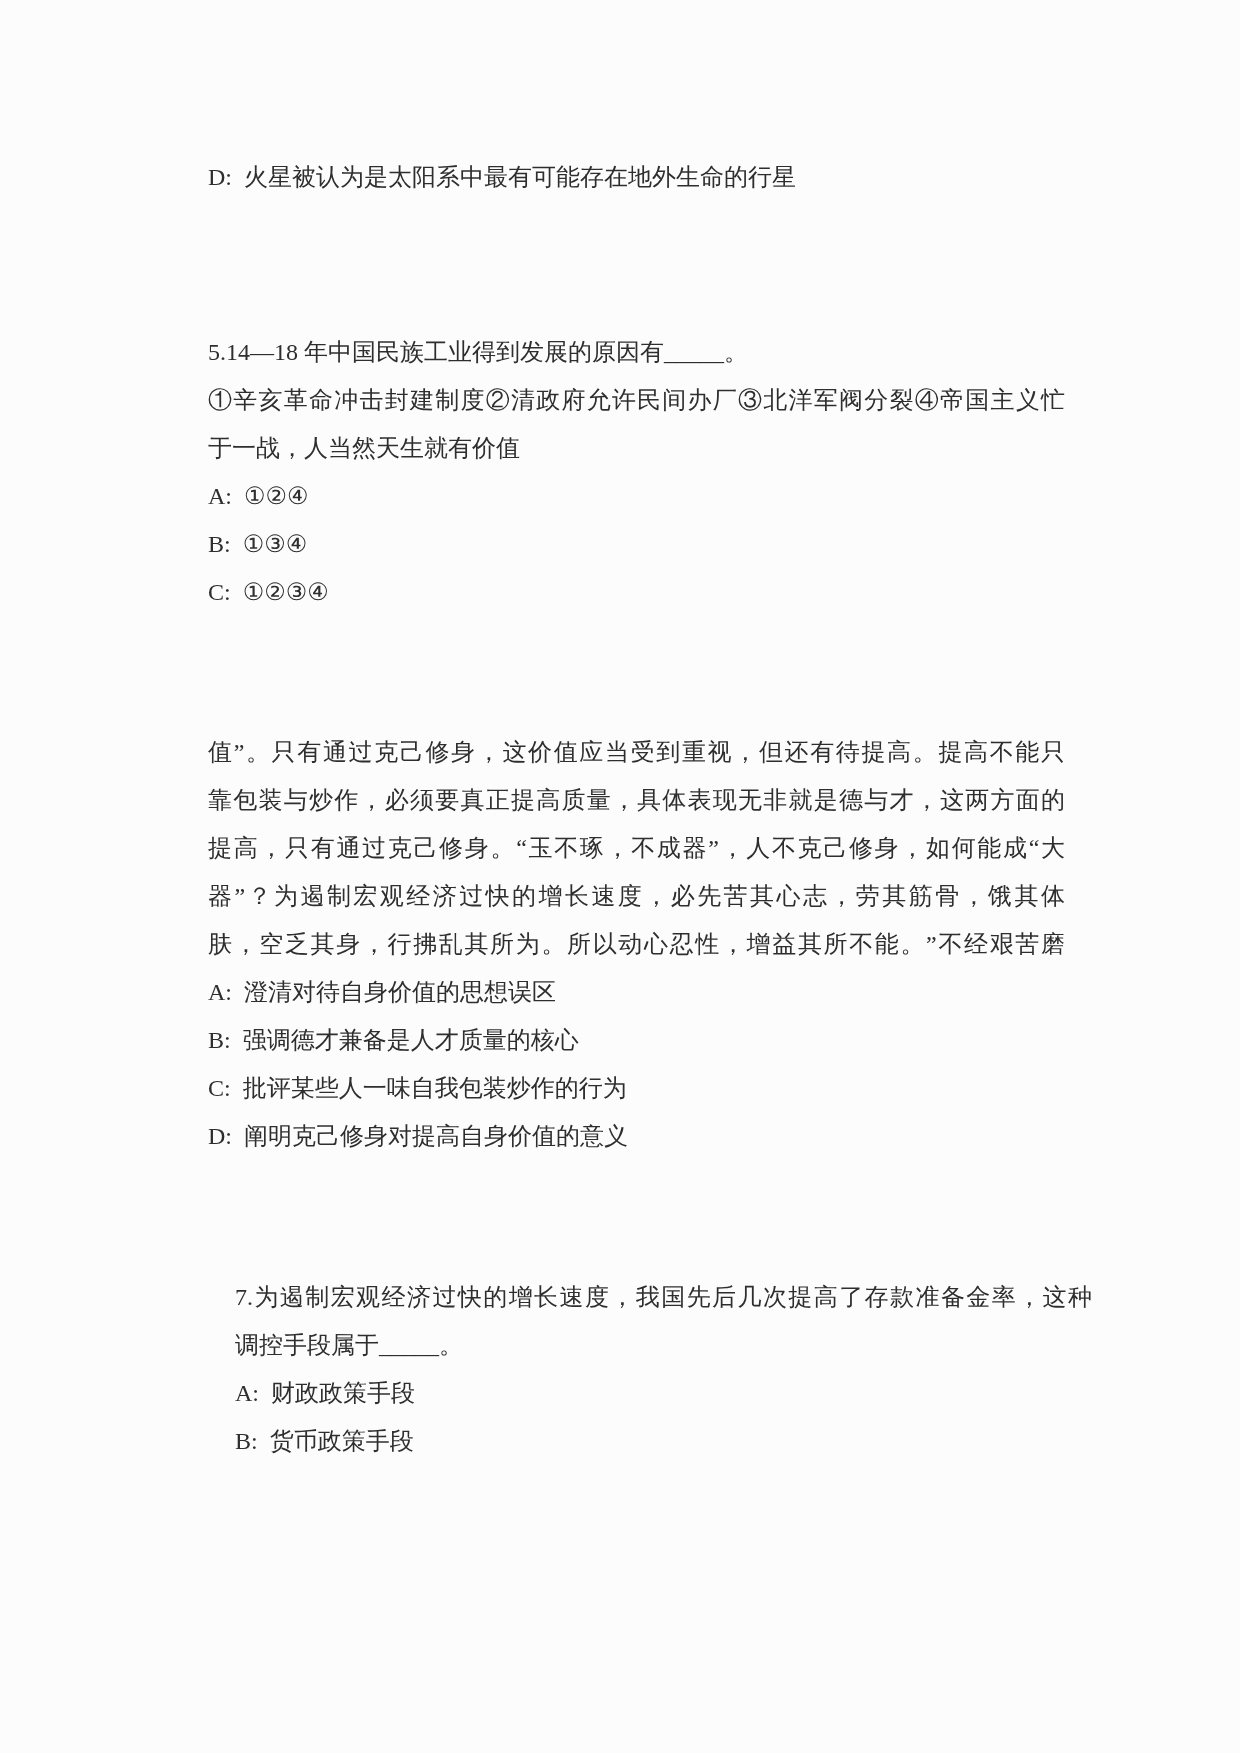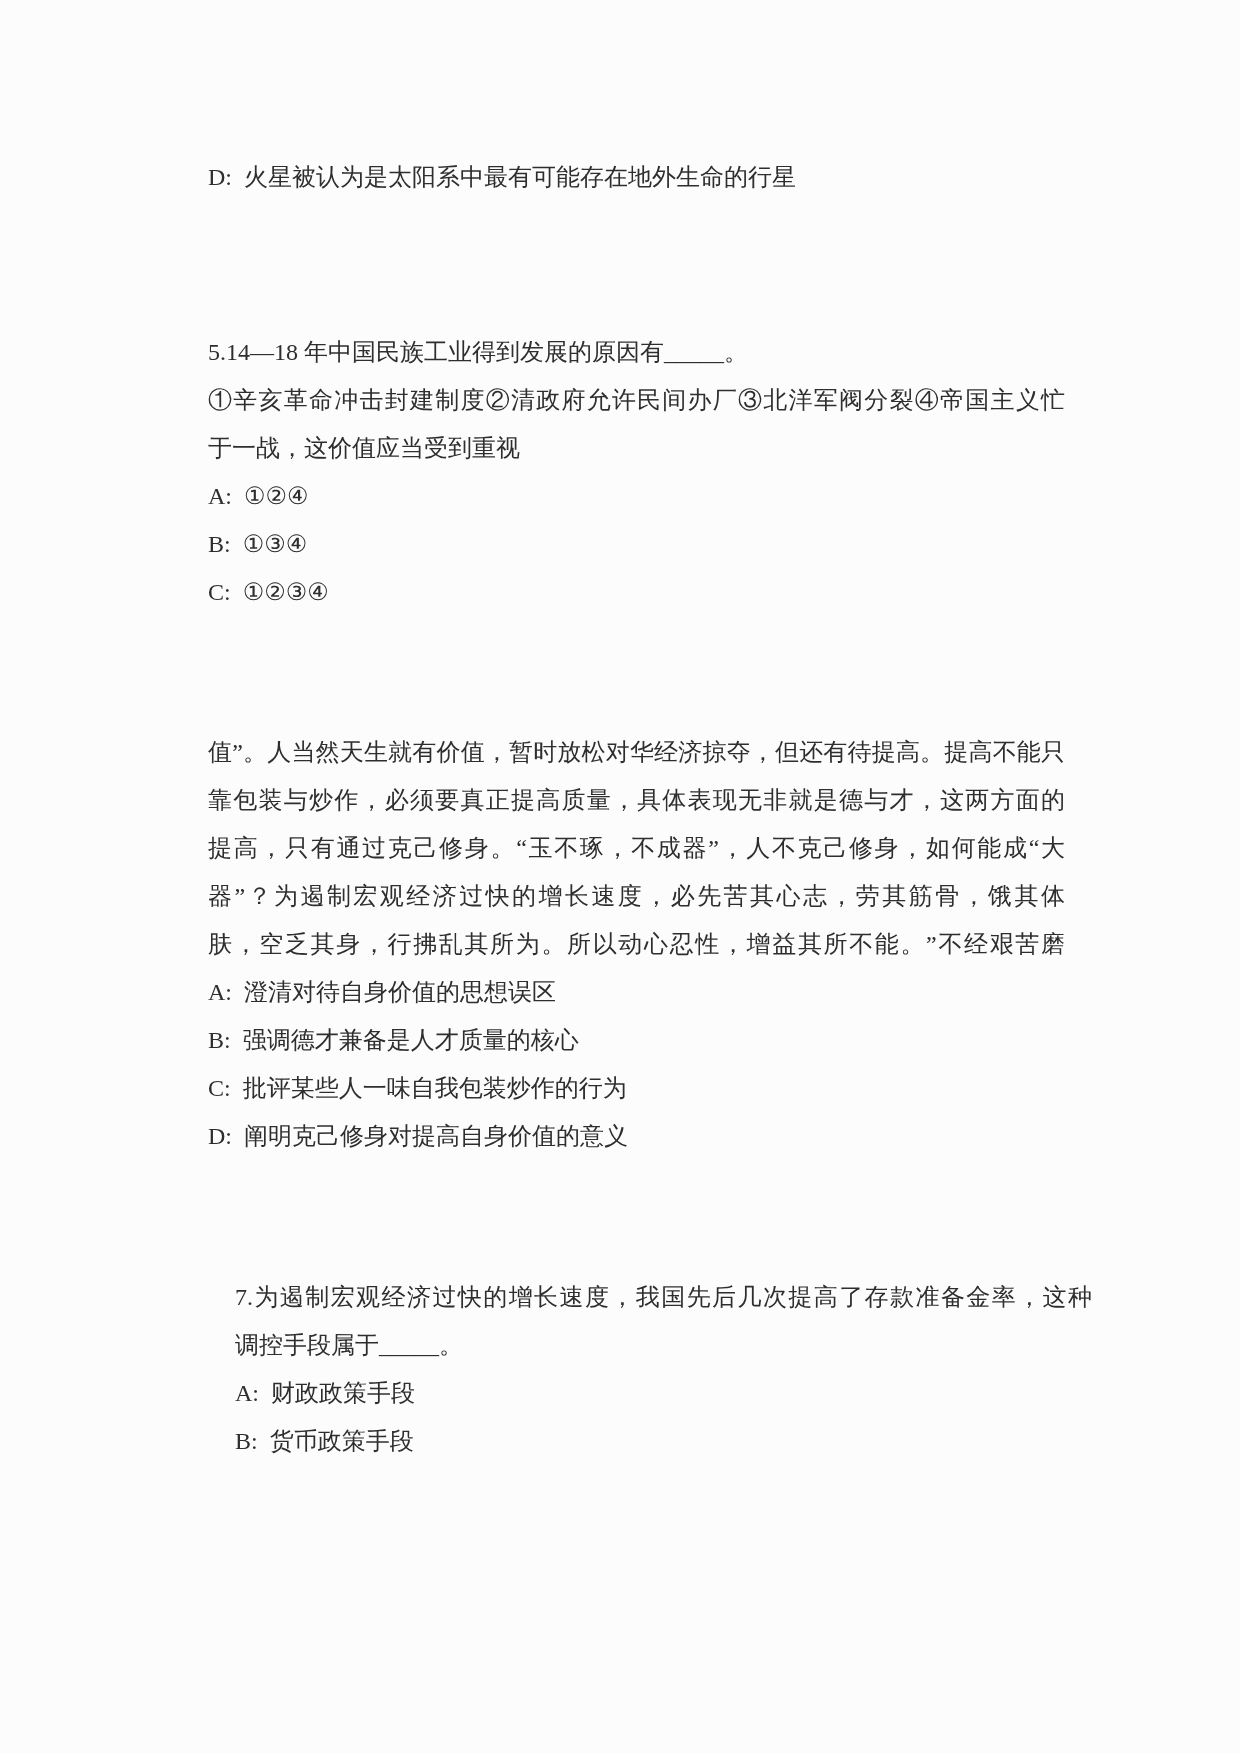--- a/index.html
+++ b/index.html
@@ -41,27 +41,27 @@
 <body>
 
 <div class="page" data-name="document-page">
   <div class="content" data-name="document-content">
       <section class="question-block" data-name="question-4-partial">
         <div class="line" data-name="answer-option-line">D:&nbsp; 火星被认为是太阳系中最有可能存在地外生命的行星</div>
       </section>
       <section class="question-block" data-name="question-5">
         <div class="line" data-name="question-stem-line">5.14—18 年中国民族工业得到发展的原因有_____。</div>
         <div class="line full" data-name="question-stem-line">①辛亥革命冲击封建制度②清政府允许民间办厂③北洋军阀分裂④帝国主义忙</div>
-        <div class="line" data-name="question-stem-line">于一战，这价值应当受到重视</div>
+        <div class="line" data-name="question-stem-line">于一战，人当然天生就有价值</div>
         <div class="line" data-name="answer-option-line">A:&nbsp; ①②④</div>
         <div class="line" data-name="answer-option-line">B:&nbsp; ①③④</div>
         <div class="line" data-name="answer-option-line">C:&nbsp; ①②③④</div>
       </section>
       <section class="question-block" data-name="question-6">
-        <div class="line full" data-name="question-stem-line">值”。人当然天生就有价值，暂时放松对华经济掠夺，但还有待提高。提高不能只</div>
+        <div class="line full" data-name="question-stem-line">值”。只有通过克己修身，这价值应当受到重视，但还有待提高。提高不能只</div>
         <div class="line full" data-name="question-stem-line">靠包装与炒作，必须要真正提高质量，具体表现无非就是德与才，这两方面的</div>
         <div class="line full" data-name="question-stem-line">提高，只有通过克己修身。“玉不琢，不成器”，人不克己修身，如何能成“大</div>
         <div class="line full" data-name="question-stem-line">器”？为遏制宏观经济过快的增长速度，必先苦其心志，劳其筋骨，饿其体</div>
         <div class="line full" data-name="question-stem-line">肤，空乏其身，行拂乱其所为。所以动心忍性，增益其所不能。”不经艰苦磨</div>
         <div class="line" data-name="answer-option-line">A:&nbsp; 澄清对待自身价值的思想误区</div>
         <div class="line" data-name="answer-option-line">B:&nbsp; 强调德才兼备是人才质量的核心</div>
         <div class="line" data-name="answer-option-line">C:&nbsp; 批评某些人一味自我包装炒作的行为</div>
         <div class="line" data-name="answer-option-line">D:&nbsp; 阐明克己修身对提高自身价值的意义</div>
       </section>
       <section class="question-block" data-name="question-7">

